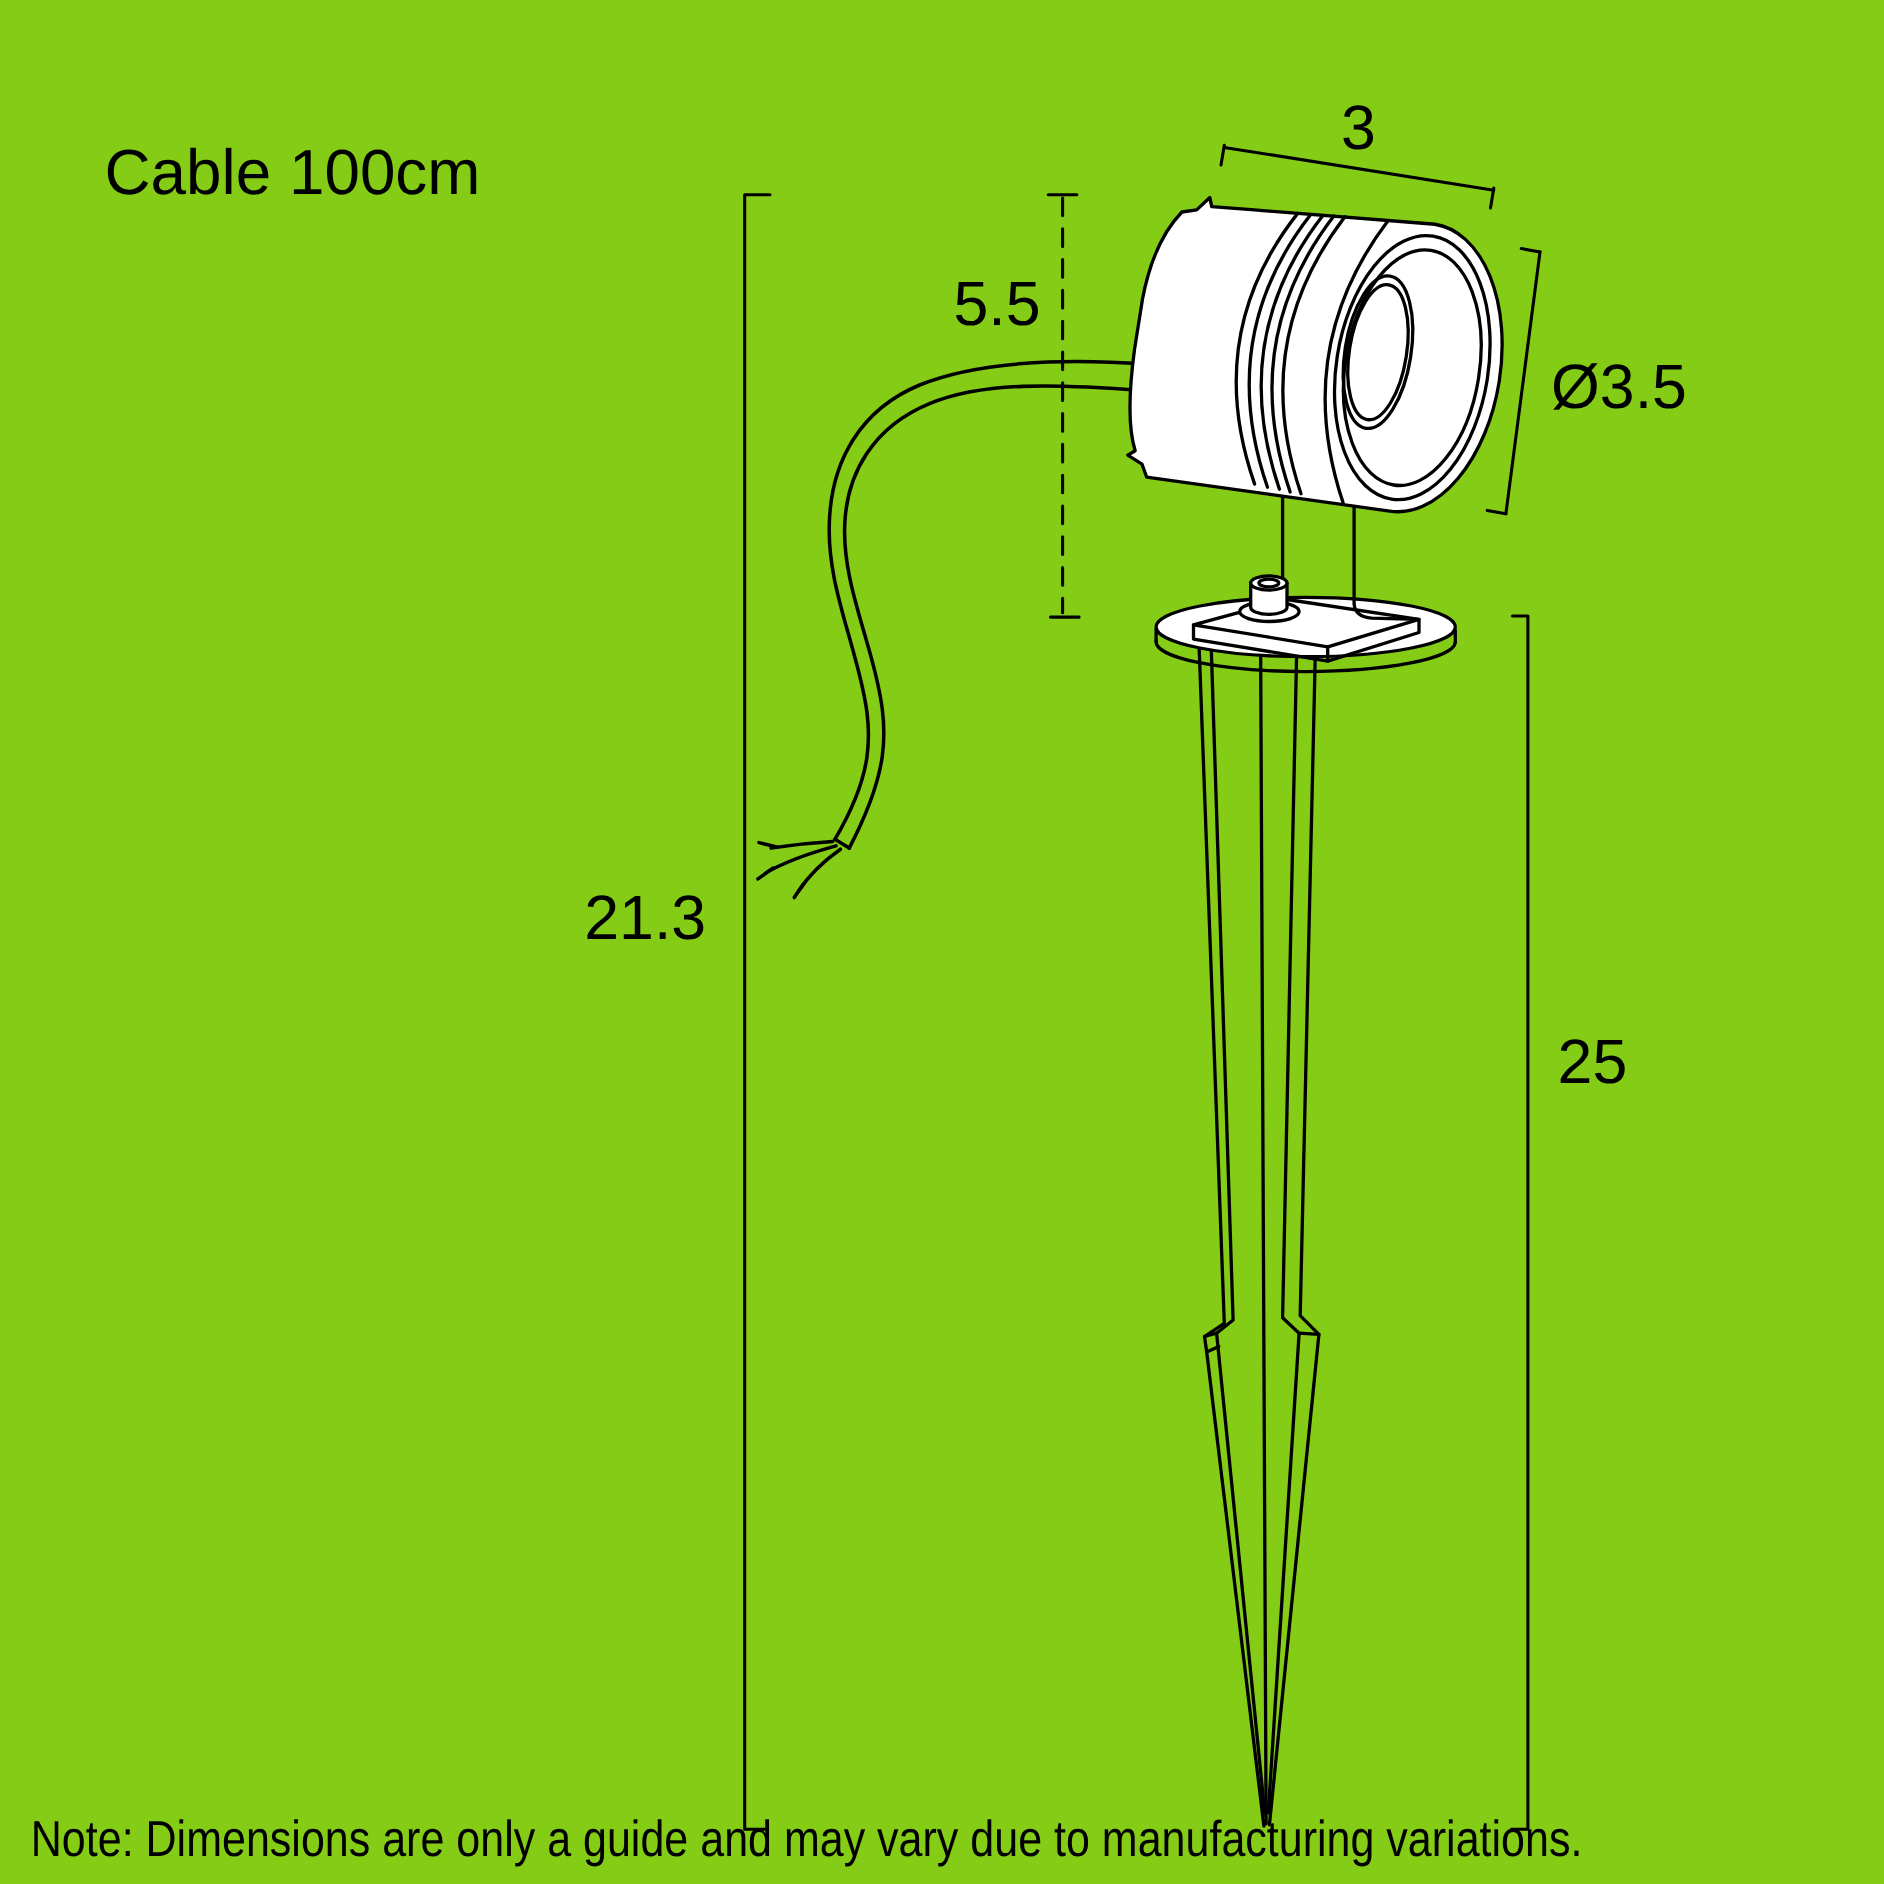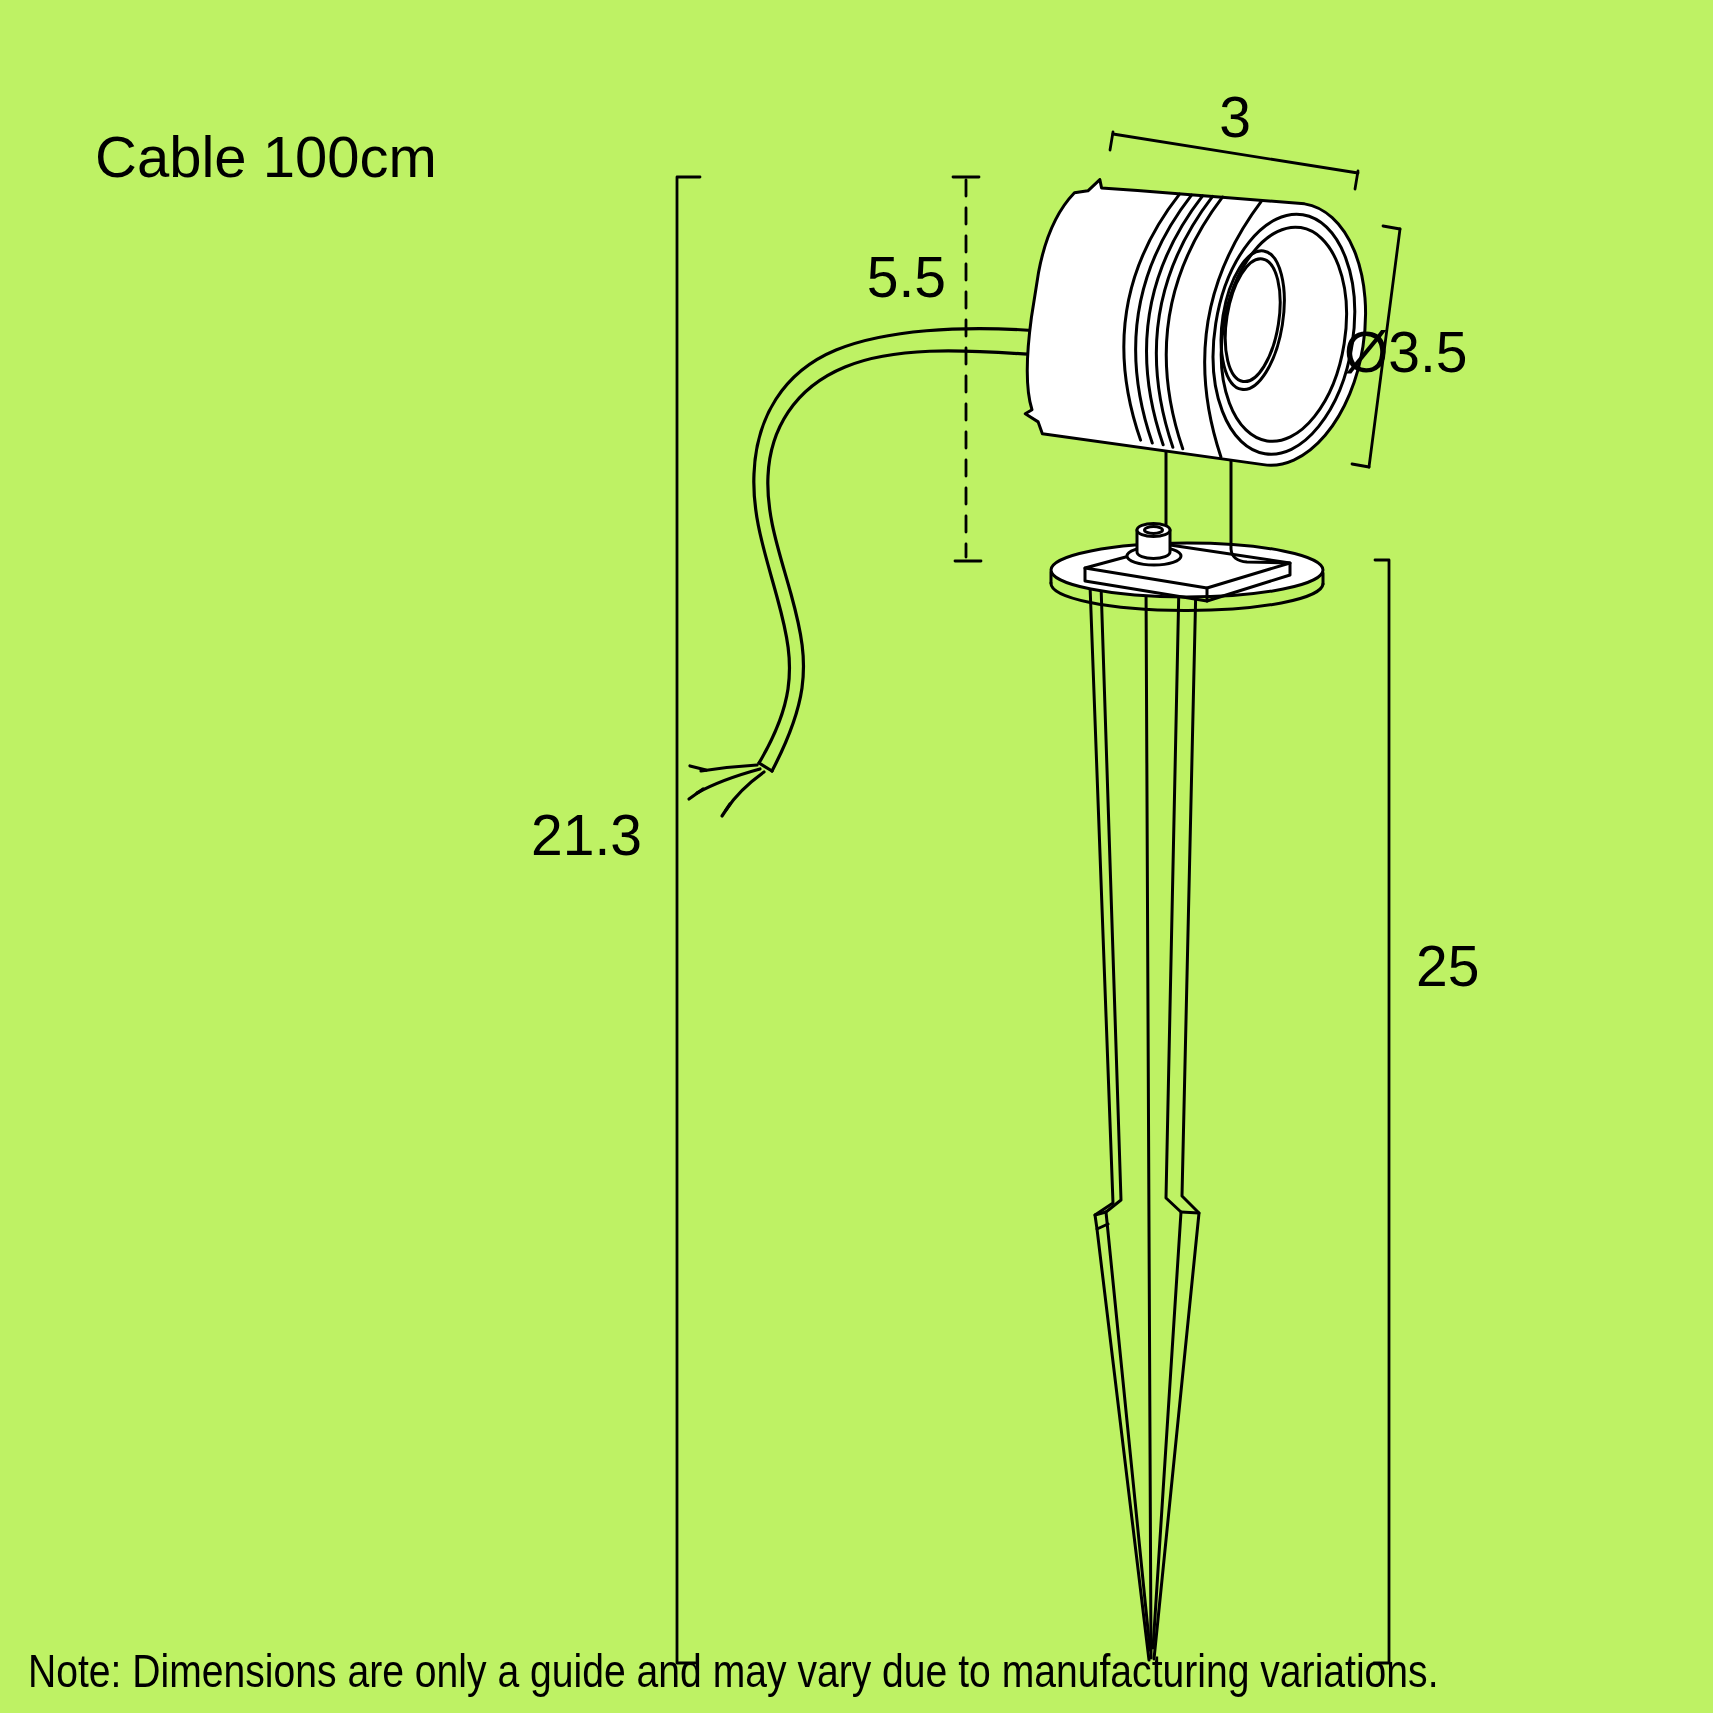--- a/index.html
+++ b/index.html
@@ -4,21 +4,21 @@
 <style>
   html, body {
     margin: 0;
     padding: 0;
     background: #ffffff;
   }
   #canvas {
     position: relative;
     width: 1713px;
     height: 1713px;
-    background: #bef264;
+    background: #84cc16;
     font-family: "Liberation Sans", "DejaVu Sans", sans-serif;
     color: #000000;
     overflow: hidden;
   }
   #drawing {
     position: absolute;
     left: 0;
     top: 0;
   }
   .label {
@@ -40,21 +40,21 @@
     top: 117px;
     transform: translate(-50%, -50%);
   }
   .dim-55 {
     left: 946px;
     top: 277px;
     transform: translate(-100%, -50%);
     text-align: center;
   }
   .dim-d35 {
-    left: 1344px;
+    left: 1410px;
     top: 352px;
     transform: translate(0, -50%);
   }
   .dim-265 {
     left: 642px;
     top: 835px;
     transform: translate(-100%, -50%);
   }
   .dim-21 {
     left: 1416px;

